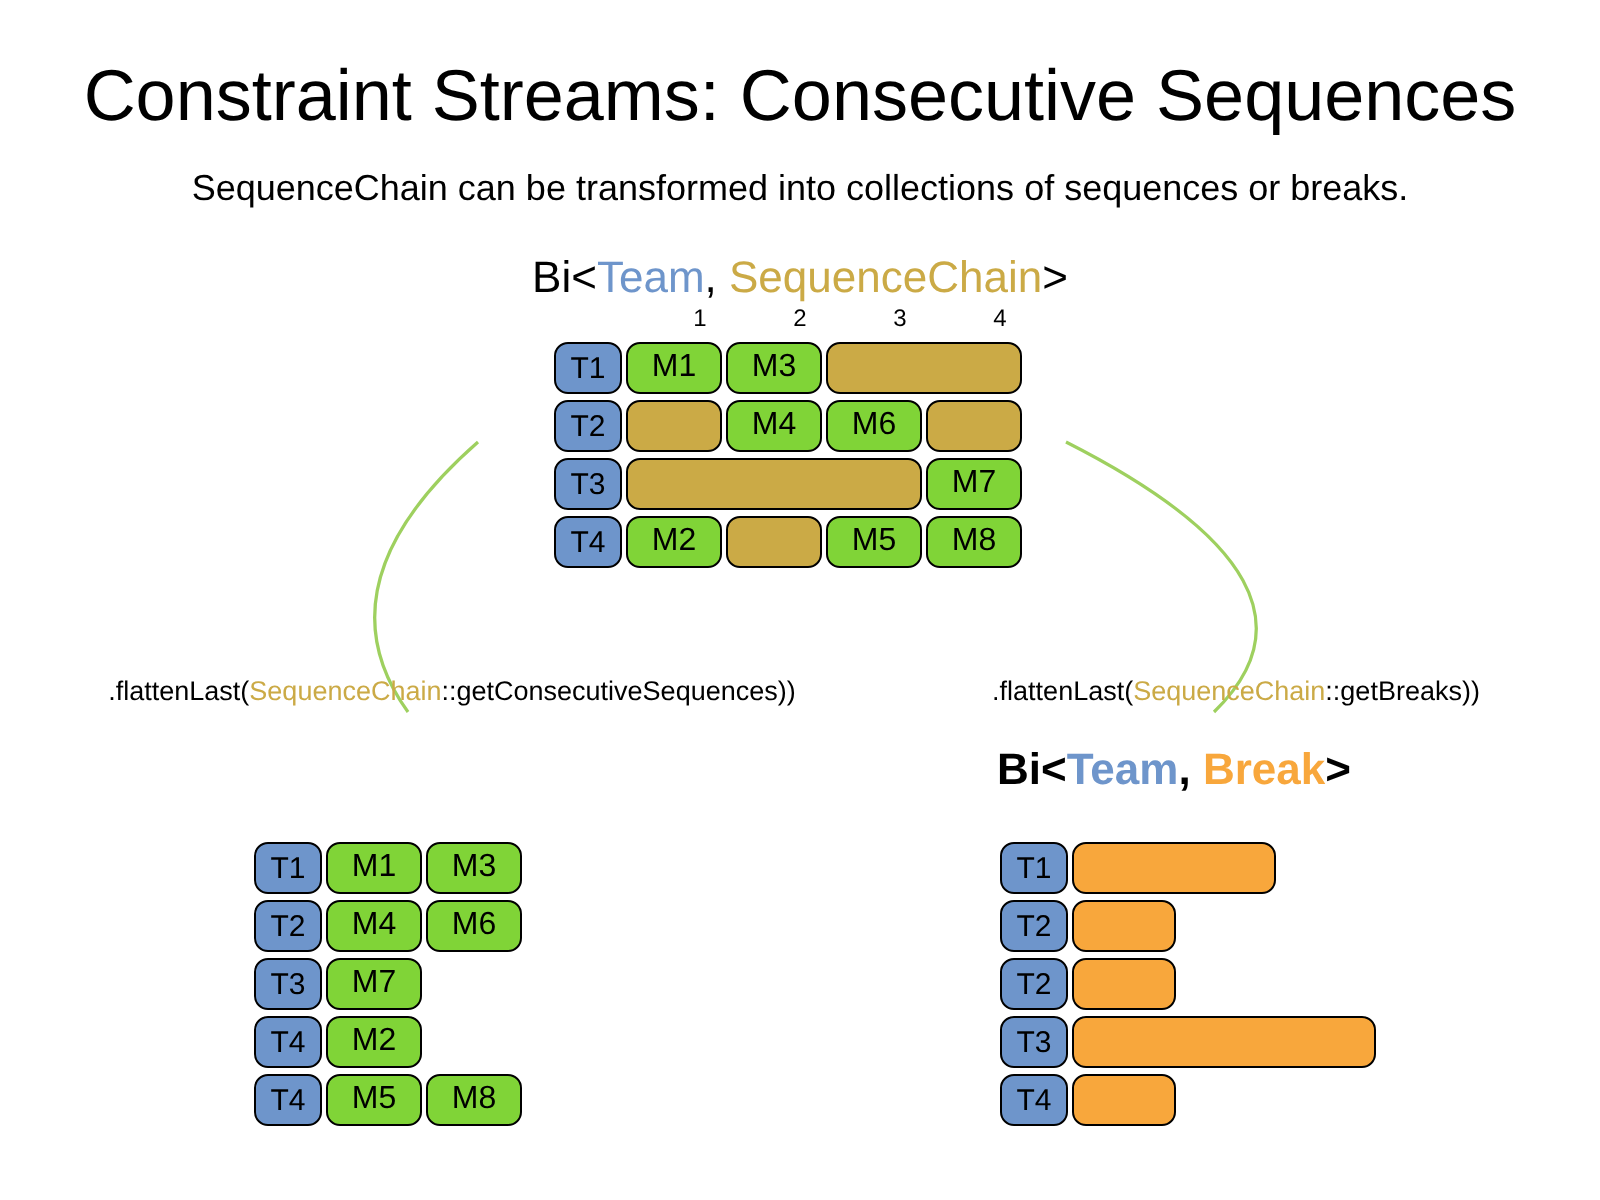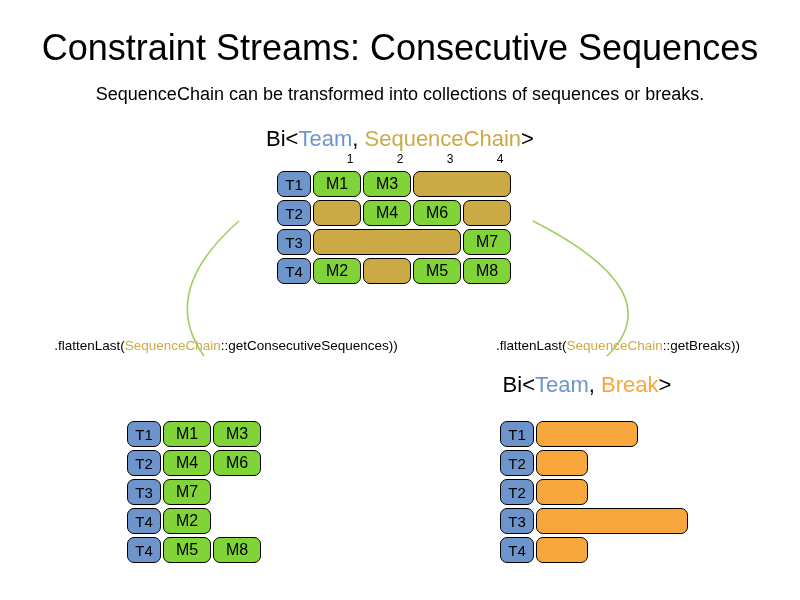--- a/index.html
+++ b/index.html
@@ -5,21 +5,21 @@
   html,body{margin:0;padding:0;background:#fff;}
   .canvas{position:relative;width:800px;height:600px;background:#fff;
           font-family:"Liberation Sans","DejaVu Sans",sans-serif;color:#000;overflow:hidden;padding-left:40px;}
 
   .title{position:absolute;top:27px;left:0;width:800px;text-align:center;font-size:36px;}
   .subtitle{position:absolute;top:84px;left:0;width:800px;text-align:center;font-size:18px;}
 
   .type-label{position:absolute;font-size:22px;}
   .top-label{top:126px;left:0;width:800px;text-align:center;}
   .seq-label{top:372px;left:85px;width:220px;text-align:center;}
-  .brk-label{top:372px;left:477px;width:220px;text-align:center;}
+  .brk-label{top:372px;left:477px;width:220px;text-align:center;font-weight:bold;}
 
   .fn-label{position:absolute;top:338px;font-size:13.5px;}
   .fn-left{left:0;width:380px;text-align:center;margin-left:36px;}
   .fn-right{left:440px;width:356px;text-align:center;}
 
   .c-team{color:var(--team-blue,#6e95cb);}
   .c-chain{color:var(--chain-yellow,#cbaa46);}
   .c-orange{color:var(--break-orange,#f8a73c);}
 
   .col-headers{position:absolute;left:325px;top:152px;display:flex;}

